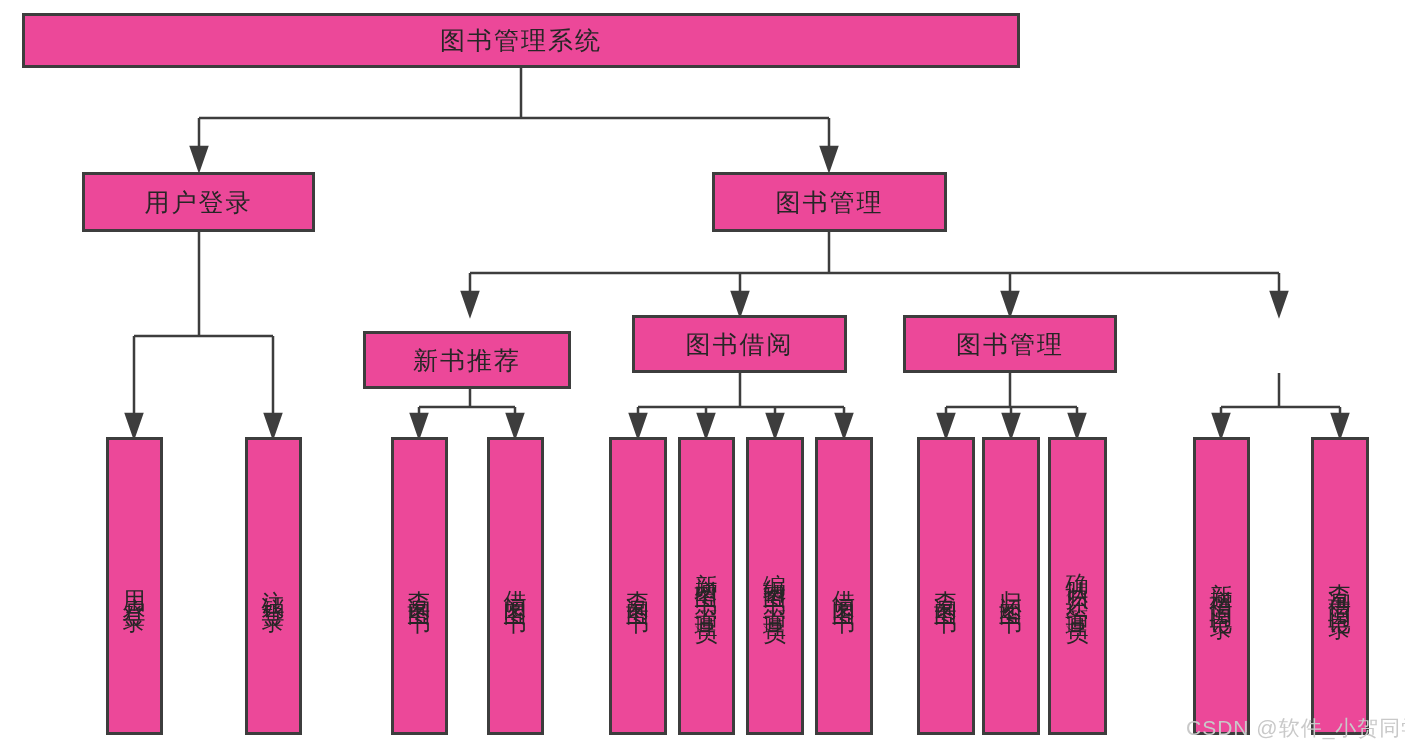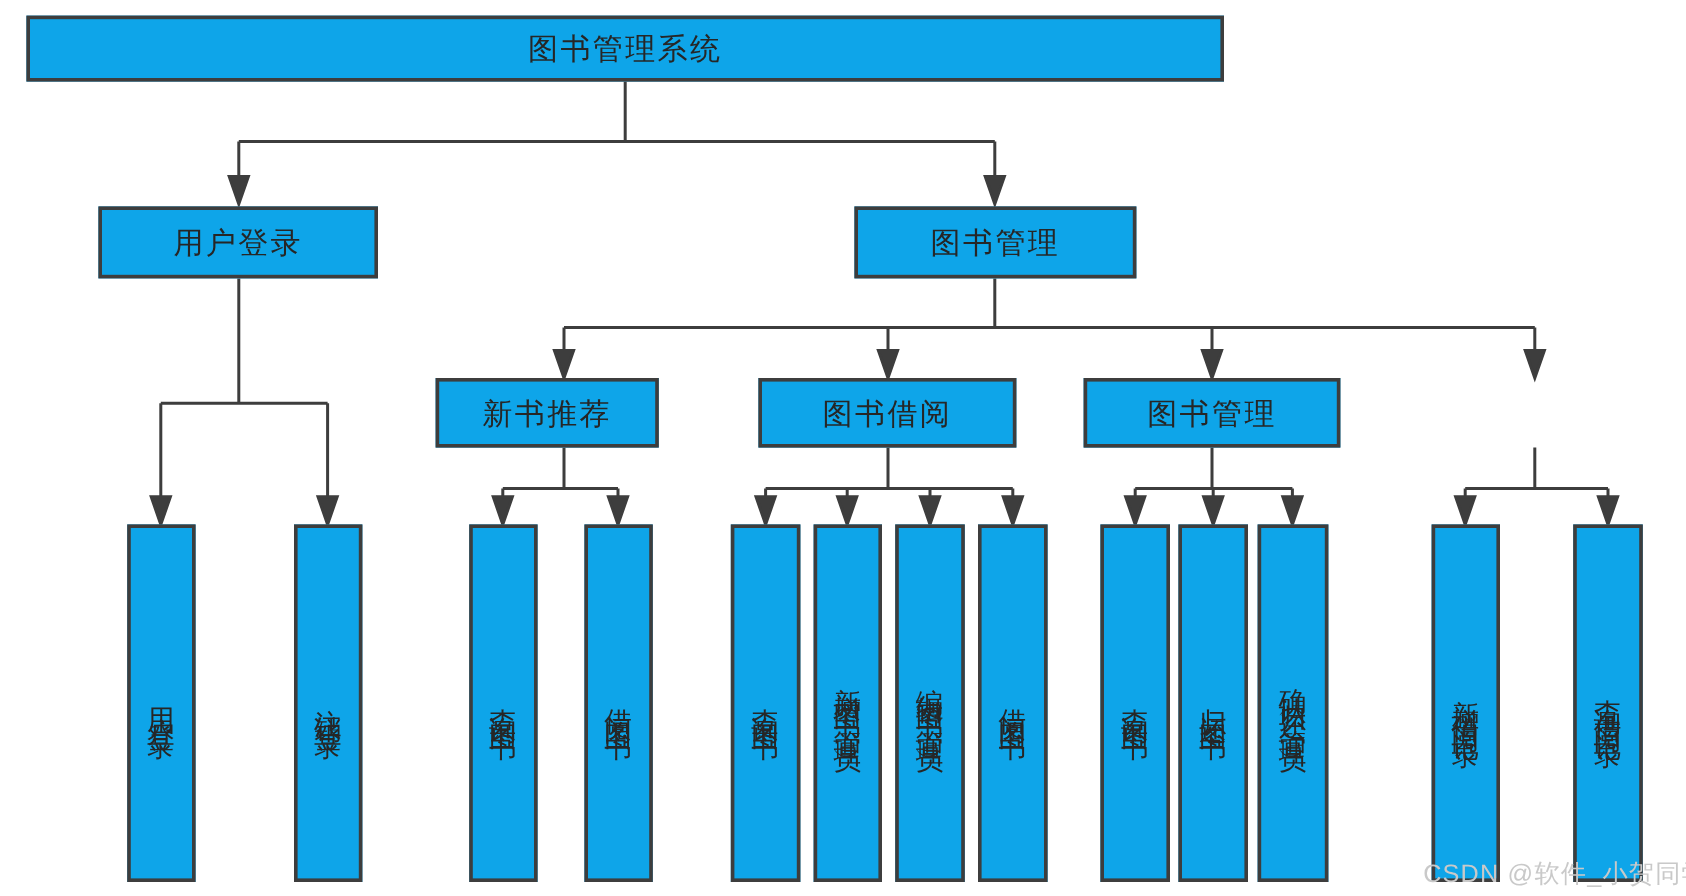--- a/index.html
+++ b/index.html
@@ -18,21 +18,21 @@
   #connector-svg {
     position: absolute;
     left: 0;
     top: 0;
     z-index: 1;
   }
   .box {
     position: absolute;
     box-sizing: border-box;
     border: 3px solid #3d3d3d;
-    background: #0ea5e9;
+    background: #ec4899;
     display: flex;
     align-items: center;
     justify-content: center;
     color: #262626;
     z-index: 2;
   }
   .hbox {
     font-size: 25px;
     letter-spacing: 2px;
     white-space: nowrap;
@@ -44,21 +44,21 @@
     line-height: 1.05;
     letter-spacing: 7px;
     white-space: nowrap;
   }
   
   #node-root   { left: 22px;   top: 13px;  width: 998px; height: 55px; }
   
   #node-user-login      { left: 82px;  top: 172px; width: 233px; height: 60px; }
   #node-book-management { left: 712px; top: 172px; width: 235px; height: 60px; text-align: right; }
   
-  #node-new-book-recommendation { left: 363px;  top: 315px; width: 186px; height: 58px; }
+  #node-new-book-recommendation { left: 363px;  top: 331px; width: 208px; height: 58px; }
   #node-book-borrowing          { left: 632px;  top: 315px; width: 215px; height: 58px; }
   #node-current-borrowing       { left: 903px;  top: 315px; width: 214px; height: 58px; }
   #node-borrow-records          { left: 1173px; top: 315px; width: 212px; height: 58px; }
   
   .vbox { top: 437px; height: 298px; }
   #leaf-user-login       { left: 106px;  width: 57px; }
   #leaf-logout           { left: 245px;  width: 57px; }
   #leaf-nb-query-books   { left: 391px;  width: 57px; }
   #leaf-nb-borrow-books  { left: 487px;  width: 57px; }
   #leaf-bb-query-books   { left: 609px;  width: 58px; }

